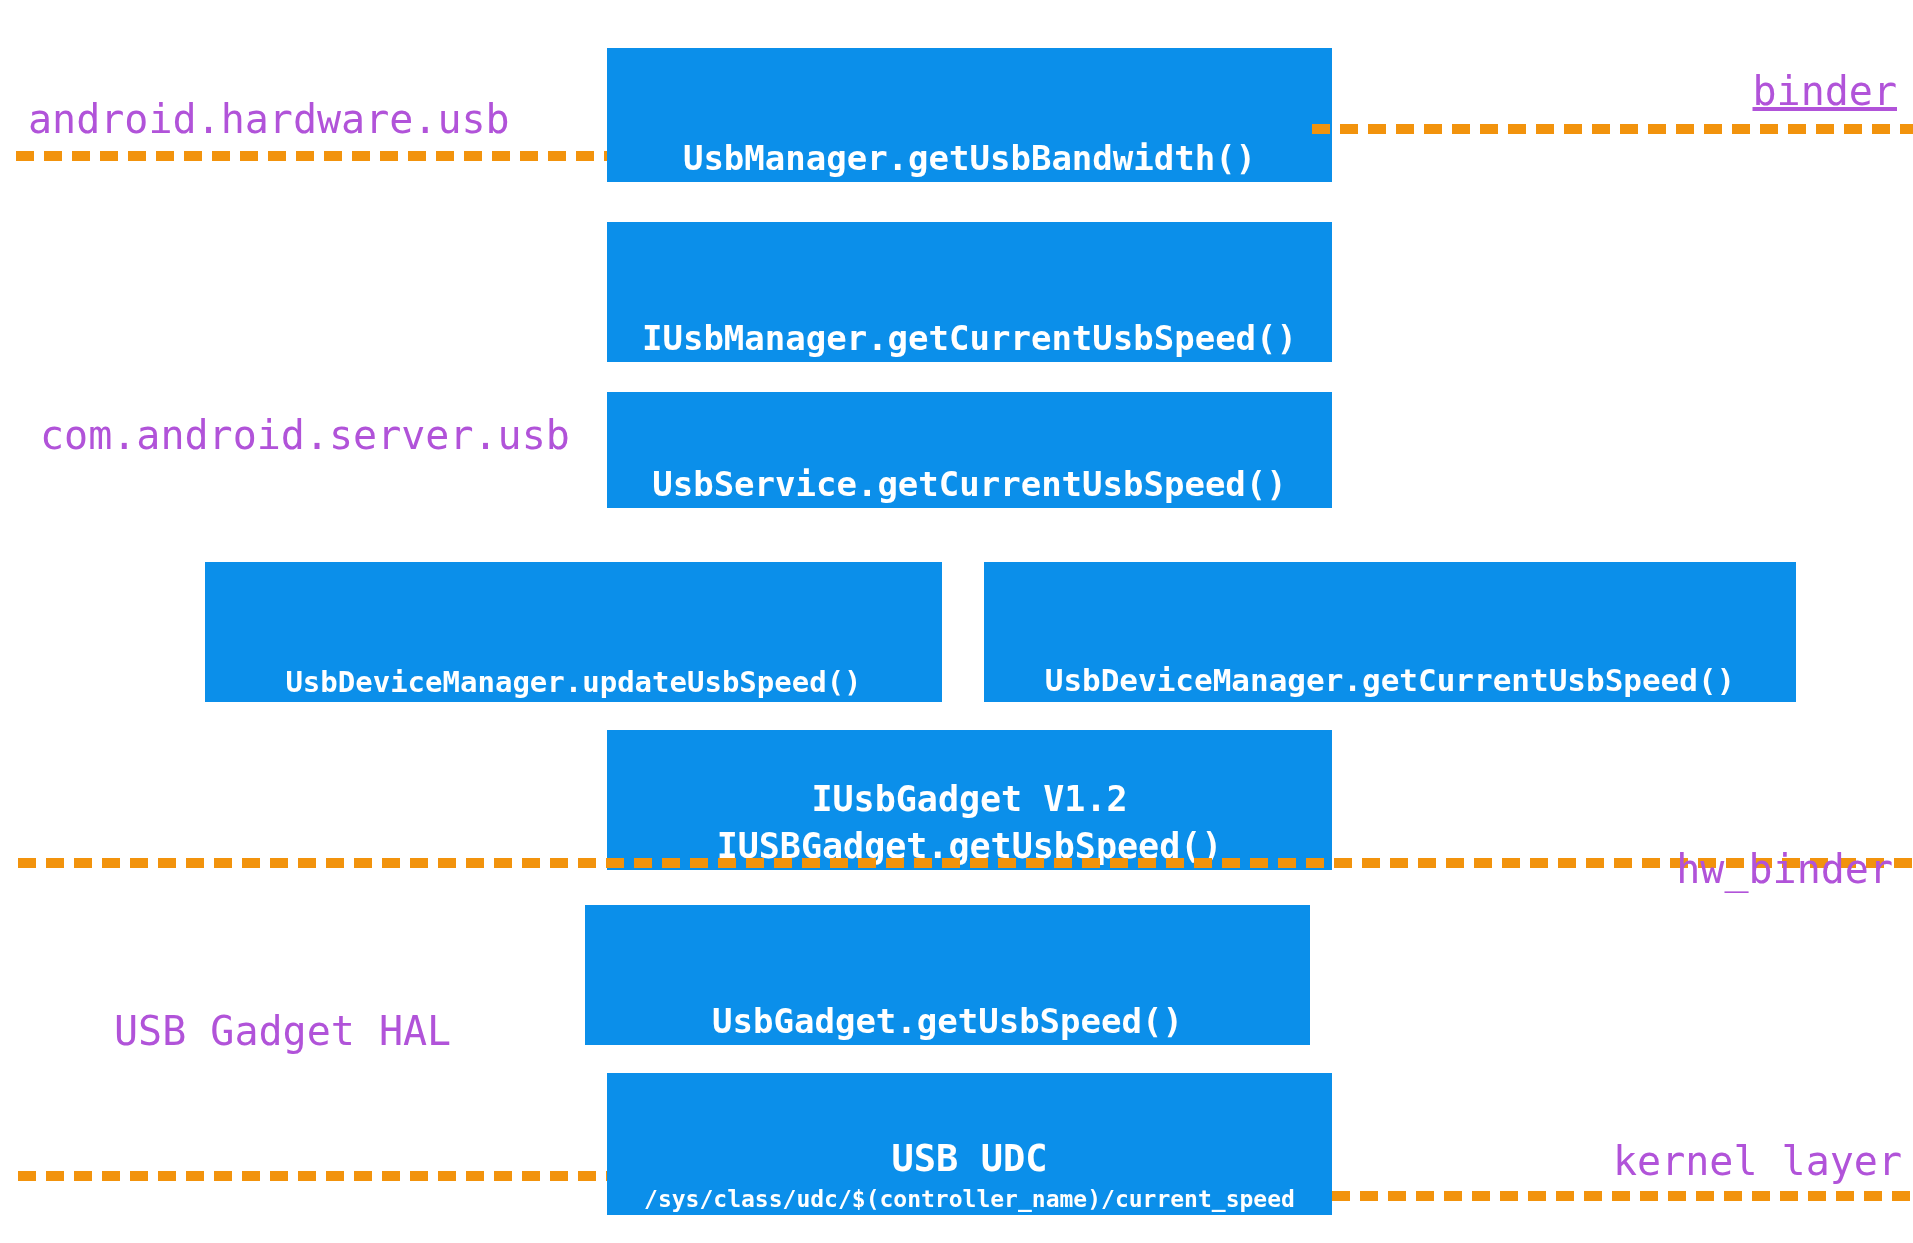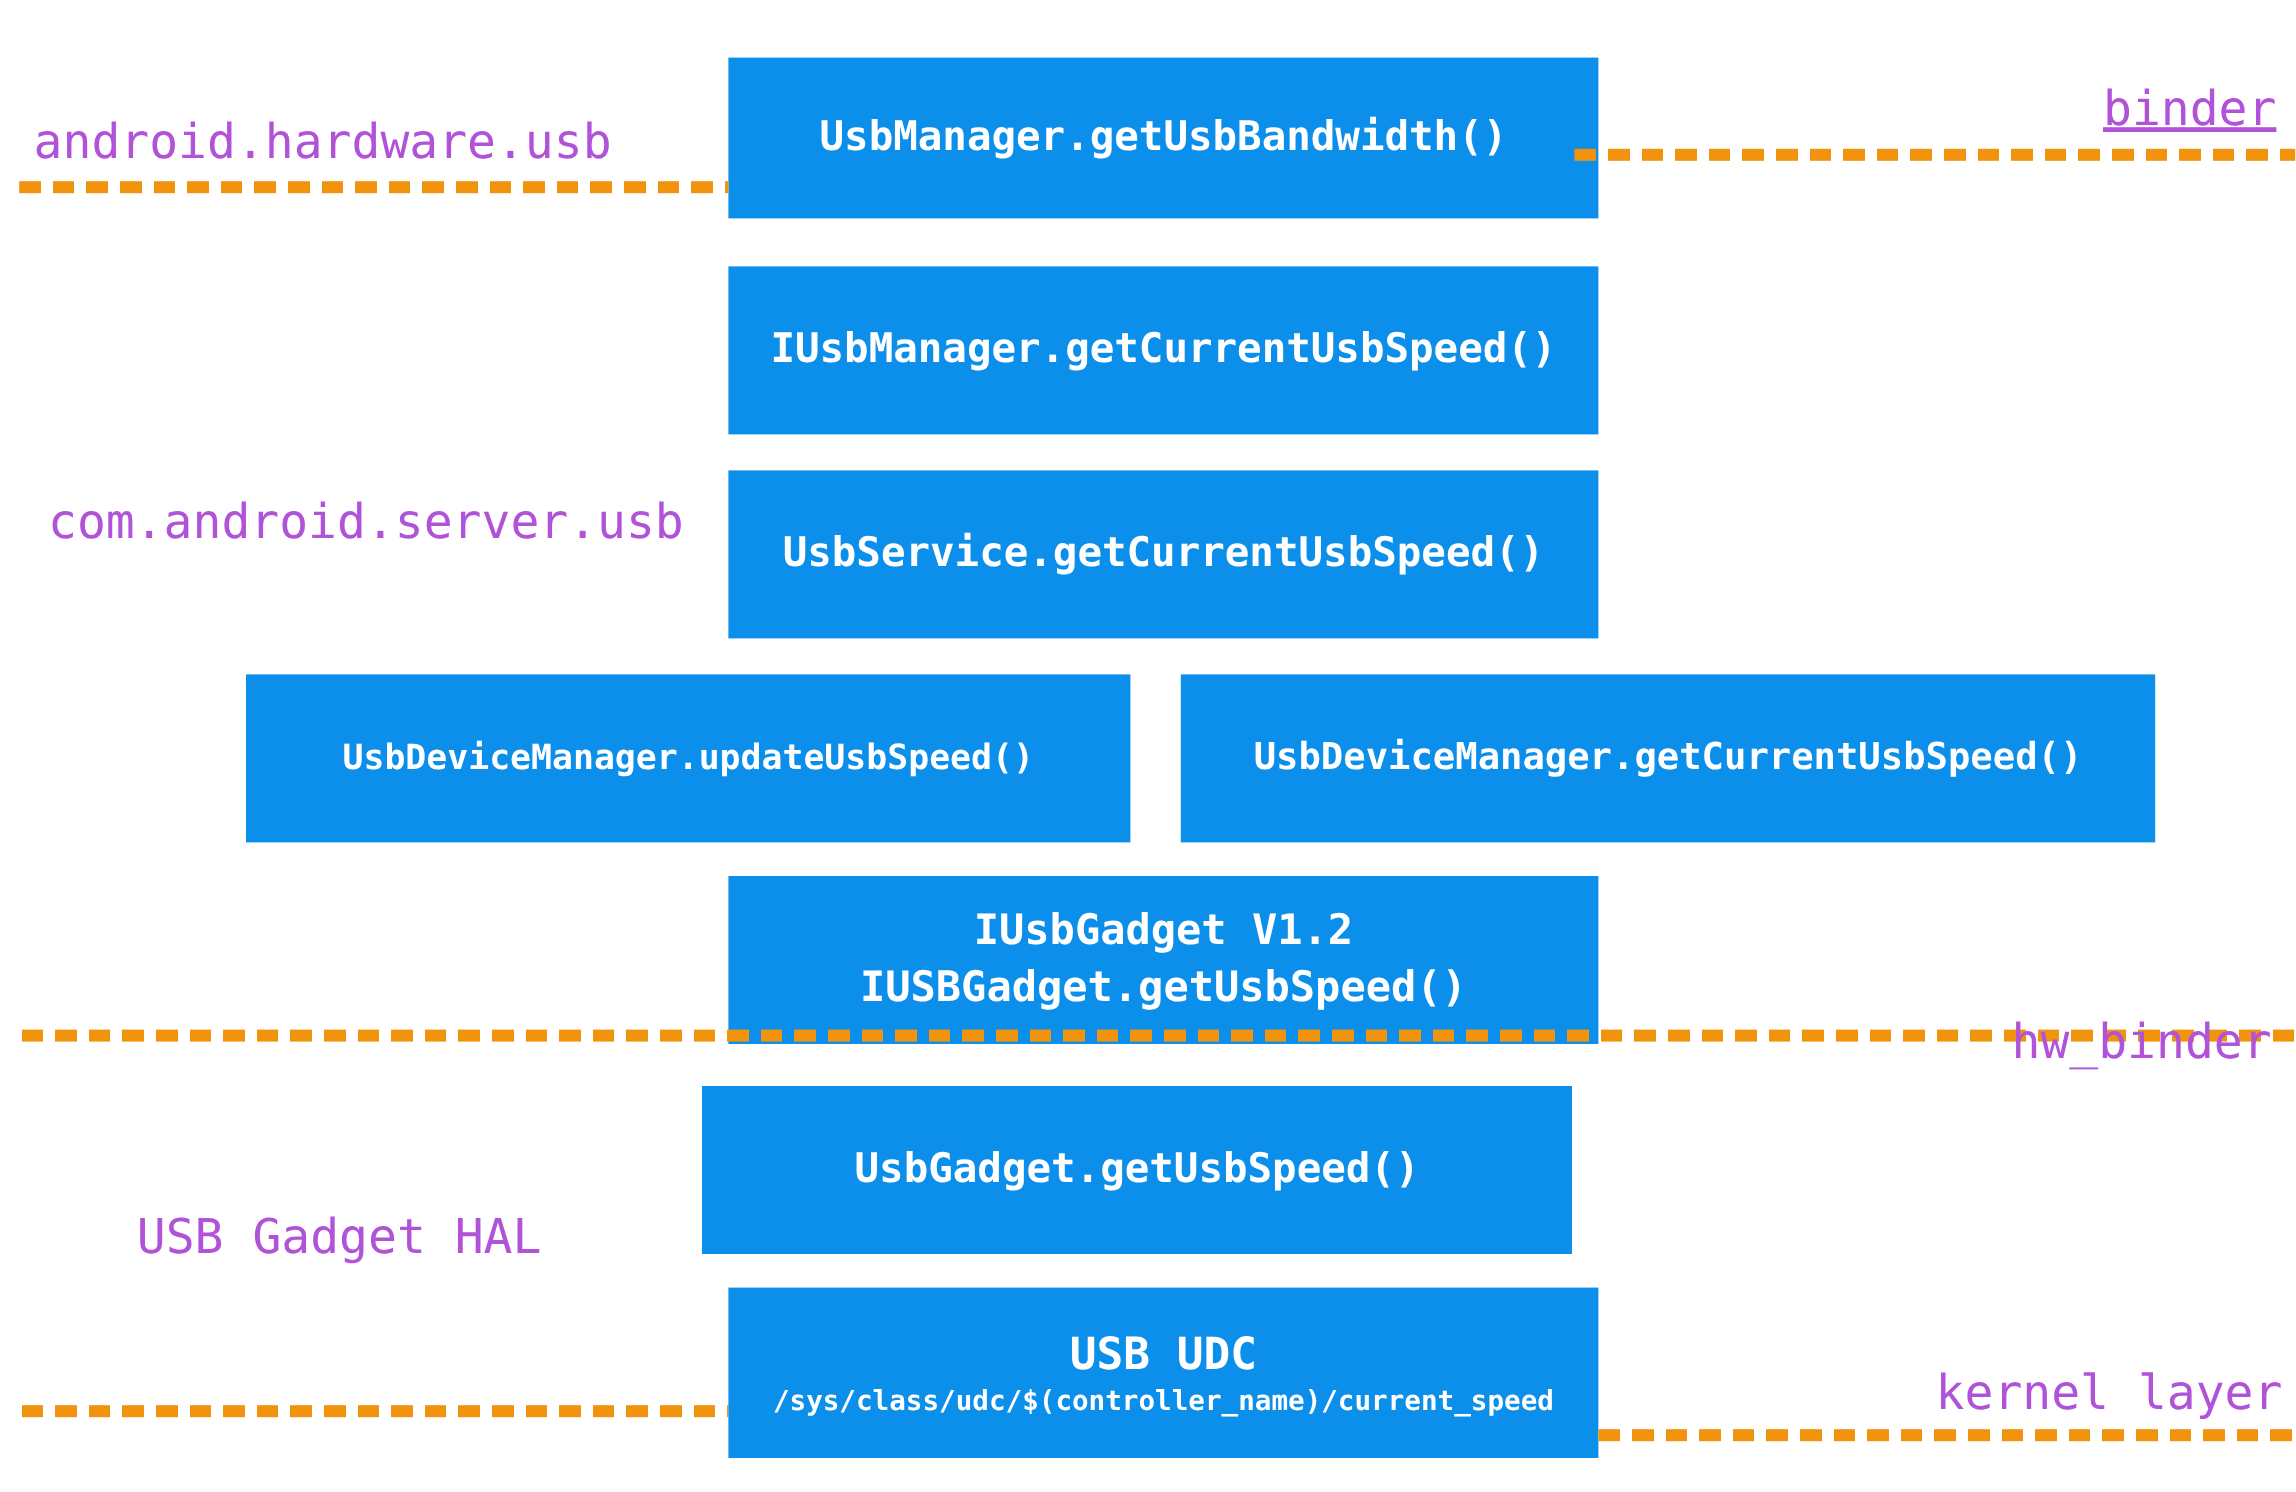--- a/index.html
+++ b/index.html
@@ -15,32 +15,32 @@
     overflow: hidden;
     font-family: "DejaVu Sans Mono", "Liberation Mono", monospace;
   }
   .box {
     position: absolute;
     background: var(--blue, #0B8FEA);
     color: #ffffff;
     display: flex;
     flex-direction: column;
     align-items: center;
-    justify-content: center;
+    justify-content: flex-end;
     text-align: center;
     z-index: 1;
     font-weight: bold;
     line-height: 1.35;
   }
   .box-line { display: block; white-space: nowrap; }
 
   
   .b-usbmanager   { left: 607px; top: 48px;   width: 725px; height: 134px; font-size: 34px; }
   .b-iusbmanager  { left: 607px; top: 222px;  width: 725px; height: 140px; font-size: 34px; }
-  .b-usbservice   { left: 607px; top: 392px;  width: 725px; height: 140px; font-size: 34px; }
+  .b-usbservice   { left: 607px; top: 392px;  width: 725px; height: 116px; font-size: 34px; }
   .b-update       { left: 205px; top: 562px;  width: 737px; height: 140px; font-size: 29px; }
   .b-getcurrent   { left: 984px; top: 562px;  width: 812px; height: 140px; font-size: 31px; }
   .b-iusbgadget   { left: 607px; top: 730px;  width: 725px; height: 140px; font-size: 35px; }
   .b-usbgadget    { left: 585px; top: 905px;  width: 725px; height: 140px; font-size: 34px; }
   .b-usbudc       { left: 607px; top: 1073px; width: 725px; height: 142px; font-size: 37px; }
   .b-usbudc .box-line-small { font-size: 23px; }
 
   .dash {
     position: absolute;
     height: 10px;

